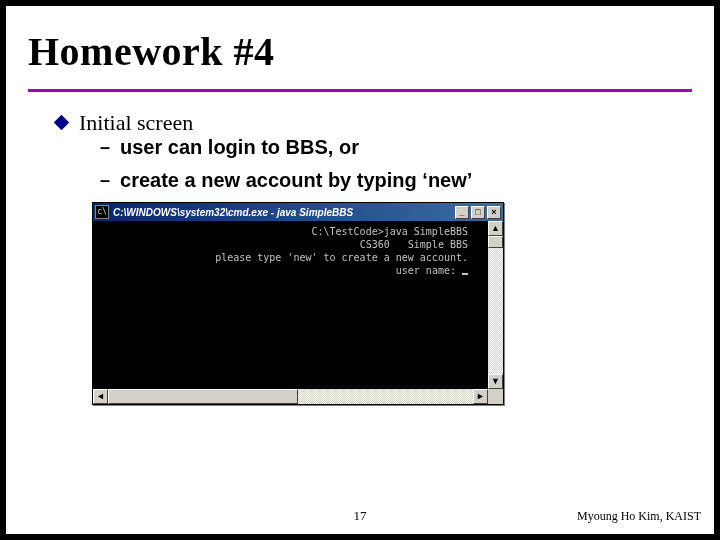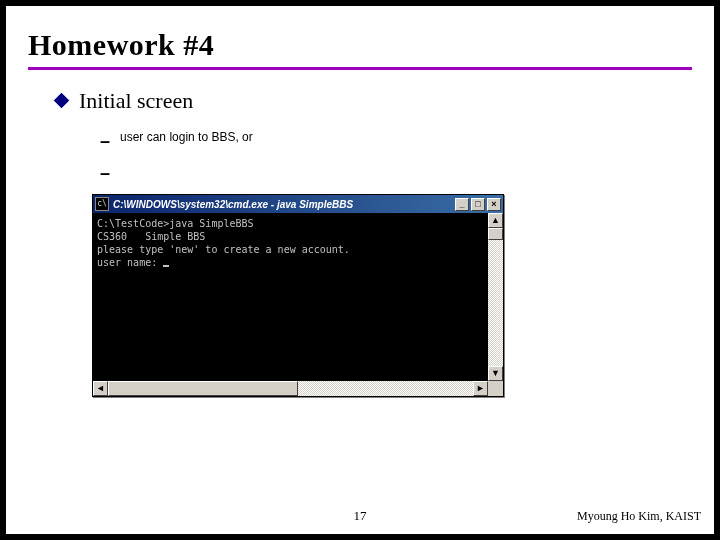--- a/index.html
+++ b/index.html
@@ -16,36 +16,36 @@
     margin: 6px;
     width: 708px;
     height: 528px;
     background: #fff;
     box-sizing: border-box;
     padding: 18px 22px 0 22px;
   }
   .title {
     font-family: "Times New Roman", Times, serif;
     font-weight: 700;
-    font-size: 30px;
+    font-size: 40px;
     letter-spacing: 0.5px;
-    margin: 4px 0 5px 0;
+    margin: 4px 0 14px 0;
   }
   .rule {
     border: none;
     border-top: 3px solid #a000c0;
     margin: 0 0 18px 0;
     width: 100%;
   }
   .bullet-row {
     display: flex;
     align-items: flex-start;
     gap: 12px;
     margin-left: 28px;
-    margin-bottom: 16px;
+    margin-bottom: 0;
   }
   .diamond {
     width: 11px;
     height: 11px;
     background: #000080;
     transform: rotate(45deg);
     margin-top: 7px;
     flex: 0 0 auto;
   }
   .bullet-text {
@@ -61,22 +61,22 @@
   }
   .dash {
     font-family: Arial, sans-serif;
     font-weight: 700;
     font-size: 18px;
     line-height: 22px;
     color: #000;
   }
   .sub-text {
     font-family: Arial, sans-serif;
-    font-weight: 400;
-    font-size: 12px;
+    font-weight: 700;
+    font-size: 20px;
   }
 
   
   .console-window {
     margin-left: 64px;
     margin-top: 10px;
     width: 410px;
     border: 1px solid #000;
     box-shadow: 1px 1px 0 #808080;
     font-family: "Lucida Console", Consolas, monospace;
@@ -130,20 +130,21 @@
   .console-body {
     background: #000;
     color: #c0c0c0;
     font-size: 10px;
     line-height: 13px;
     padding: 4px 20px 2px 4px;
     height: 168px;
     box-sizing: border-box;
     white-space: pre;
     position: relative;
+    text-align: right;
   }
   .cursor {
     display: inline-block;
     width: 6px;
     height: 2px;
     background: #c0c0c0;
     vertical-align: -1px;
   }
   .scroll-h {
     display: flex;
@@ -250,20 +251,21 @@
     <div class="bullet-text">Initial screen</div>
   </div>
 
   <div class="sub-row">
     <div class="dash">–</div>
     <div class="sub-text">user can login to BBS, or</div>
   </div>
 
   <div class="sub-row">
     <div class="dash">–</div>
+    <div class="sub-text">create a new account by typing ‘new’</div>
   </div>
 
   <div class="console-window">
     <div class="titlebar">
       <div class="titlebar-icon">c\</div>
       <div class="titlebar-text">C:\WINDOWS\system32\cmd.exe - java SimpleBBS</div>
       <div class="win-btn">_</div>
       <div class="win-btn">□</div>
       <div class="win-btn">×</div>
     </div>

